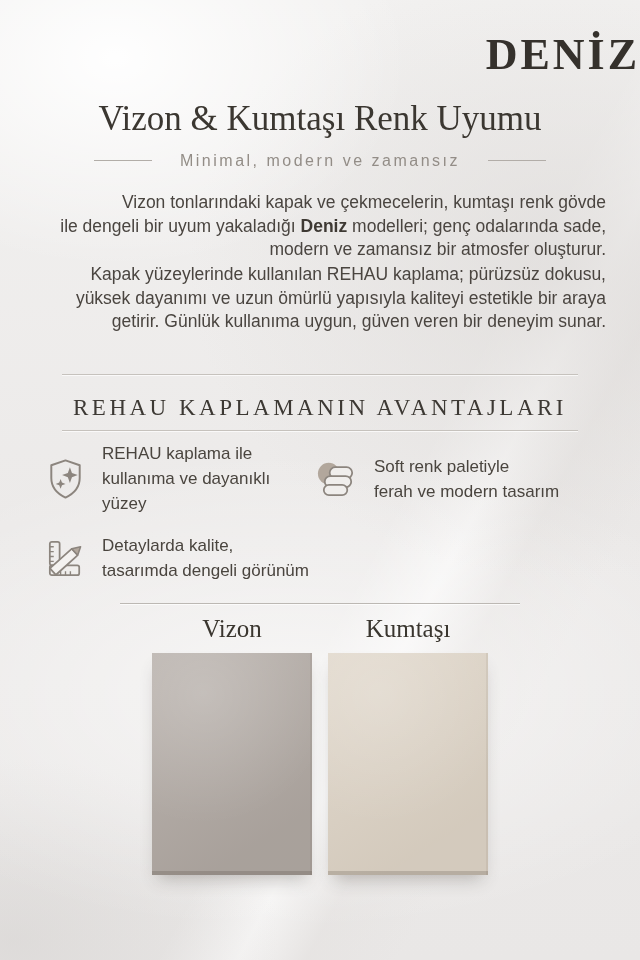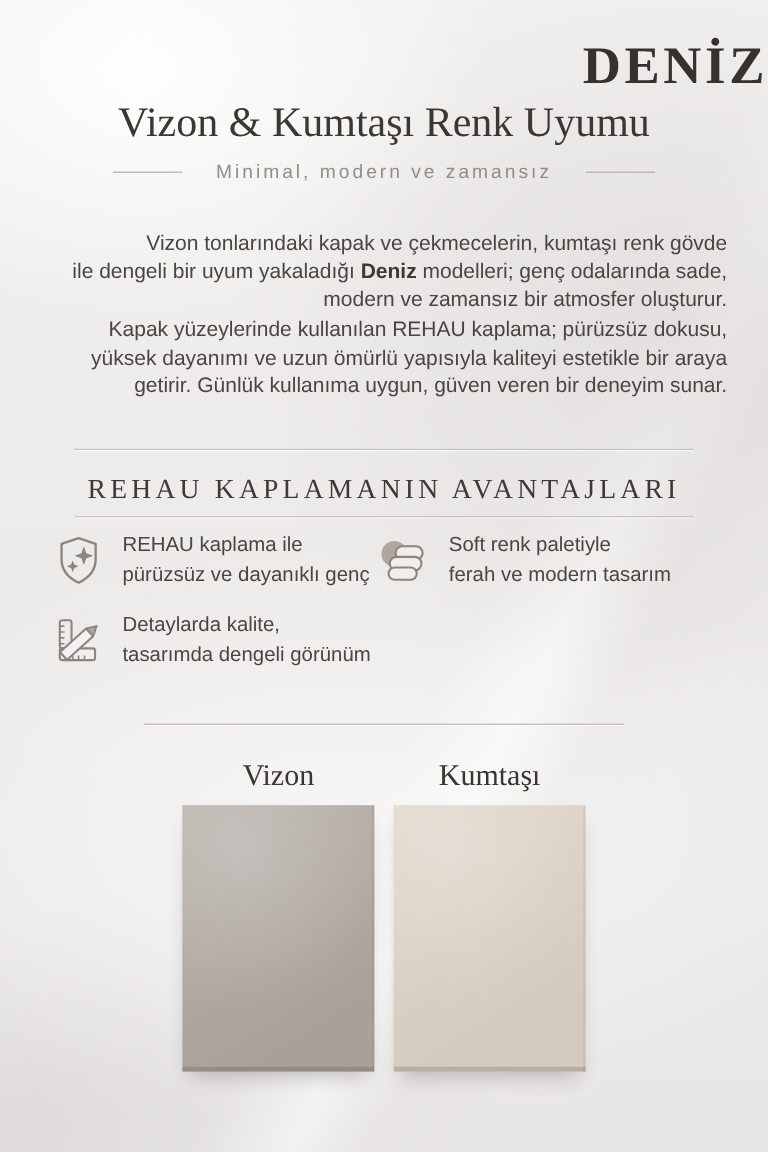--- a/index.html
+++ b/index.html
@@ -16,21 +16,21 @@
       radial-gradient(ellipse 380px 260px at 2% 98%,  rgba(212,209,207,0.55), rgba(212,209,207,0) 70%),
       linear-gradient(118deg, rgba(255,255,255,0) 58%, rgba(255,255,255,0.55) 65%, rgba(228,225,223,0.45) 71%, rgba(255,255,255,0) 79%),
       linear-gradient(180deg, #f2f1f0 0%, #ecEAe9 55%, #e9e7e6 100%);
   }
 
   .serif { font-family:"Liberation Serif", "DejaVu Serif", serif; }
 
   
   .header { position:absolute; top:30px; left:0; width:100%; text-align:center; }
   .title  { font-size:44px; line-height:1.12; font-weight:600; letter-spacing:3px; color:#35312c;text-align:right; }
-  .subtitle{ margin-top:2px; font-size:35px; line-height:1.22; font-weight:400; color:#3b3731; }
+  .subtitle{ margin-top:19px; font-size:35px; line-height:1.22; font-weight:400; color:#3b3731; }
   .tagline-row{ margin-top:11px; display:flex; align-items:center; justify-content:center; gap:28px; }
   .tagline-line{ width:58px; height:1px; background:#b2ada8; }
   .tagline{ font-size:16px; letter-spacing:2.5px; color:#938d87; }
 
   
   .para{
     position:absolute; left:0; width:100%; padding:0 34px;
     font-size:17.5px; line-height:23.6px; color:#4a4540;
     text-align:right; white-space:pre-line;
   }
@@ -49,21 +49,21 @@
     display:grid; grid-template-columns:272px 286px; row-gap:17px;
   }
   .feature{ display:flex; align-items:center; gap:13px; }
   .feature svg{ width:47px; height:47px; flex:0 0 auto; }
   .feature-text{ font-size:17px; line-height:25px; color:#4a453f; white-space:pre-line; }
 
   
   .mid-divider{ position:absolute; top:603px; left:120px; width:400px; height:1px; background:#bcb8b3; box-shadow:0 1px 0 rgba(255,255,255,0.7); }
 
   
-  .swatch-area{ position:absolute; top:613px; left:0; width:100%;margin-top:18px; }
+  .swatch-area{ position:absolute; top:613px; left:0; width:100%; }
   .swatch-labels, .swatch-row{ display:flex; justify-content:center; gap:16px; }
   .swatch-label{ width:160px; text-align:center; font-size:25px; line-height:32px; color:#3a362f; }
   .swatch-row{ margin-top:8px; }
   .swatch{
     width:160px; height:222px;
     background-image:
       radial-gradient(circle at 32% 18%, rgba(255,255,255,0.20), rgba(255,255,255,0) 62%),
       linear-gradient(148deg, rgba(255,255,255,0.14), rgba(0,0,0,0.045) 80%);
     box-shadow:
       inset 0 -4px 0 rgba(72,60,48,0.20),
@@ -102,21 +102,21 @@
 
   <div class="features">
 
     <div class="feature">
       <svg viewBox="0 0 48 48">
         <path d="M24 5.5 L38.5 10.5 V23.5 C38.5 33 32.5 39.5 24 43.5 C15.5 39.5 9.5 33 9.5 23.5 V10.5 Z" fill="none" stroke="#8c857e" stroke-width="2" stroke-linejoin="round"></path>
         <path d="M28.5 12.5 L30.6 18.4 L36.5 20.5 L30.6 22.6 L28.5 28.5 L26.4 22.6 L20.5 20.5 L26.4 18.4 Z" fill="#8c857e"></path>
         <path d="M19 24.5 L20.4 28.1 L24 29.5 L20.4 30.9 L19 34.5 L17.6 30.9 L14 29.5 L17.6 28.1 Z" fill="#8c857e"></path>
       </svg>
       <div class="feature-text">REHAU kaplama ile
-pürüzsüz ve dayanıklı genç</div>
+kullanıma ve dayanıklı yüzey</div>
     </div>
 
 
     <div class="feature">
       <svg viewBox="0 0 48 48">
         <circle cx="15" cy="19" r="11" fill="#b2a79c"></circle>
         <rect x="16" y="12.5" width="23" height="11.5" rx="5.75" fill="#f0eeec" stroke="#8c857e" stroke-width="1.8"></rect>
         <rect x="11" y="21.5" width="27" height="11.5" rx="5.75" fill="#f0eeec" stroke="#8c857e" stroke-width="1.8"></rect>
         <rect x="10" y="30.5" width="24" height="10.5" rx="5.25" fill="#f0eeec" stroke="#8c857e" stroke-width="1.8"></rect>
       </svg>

